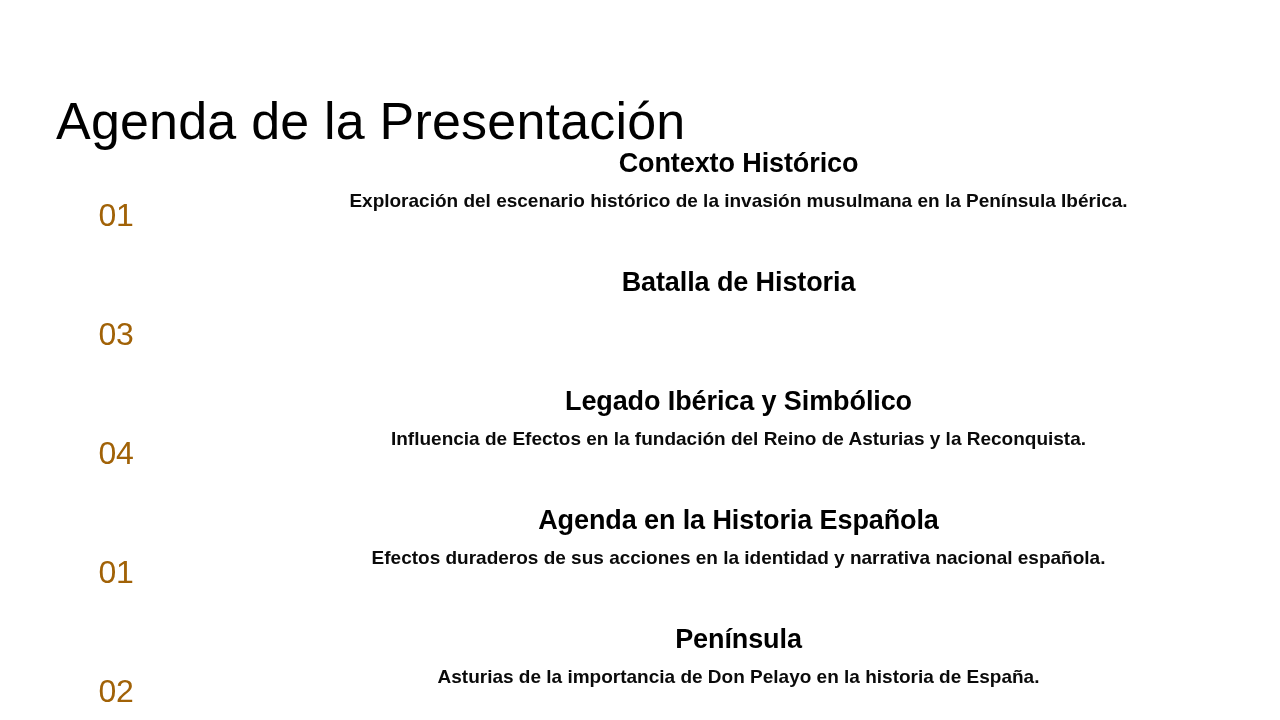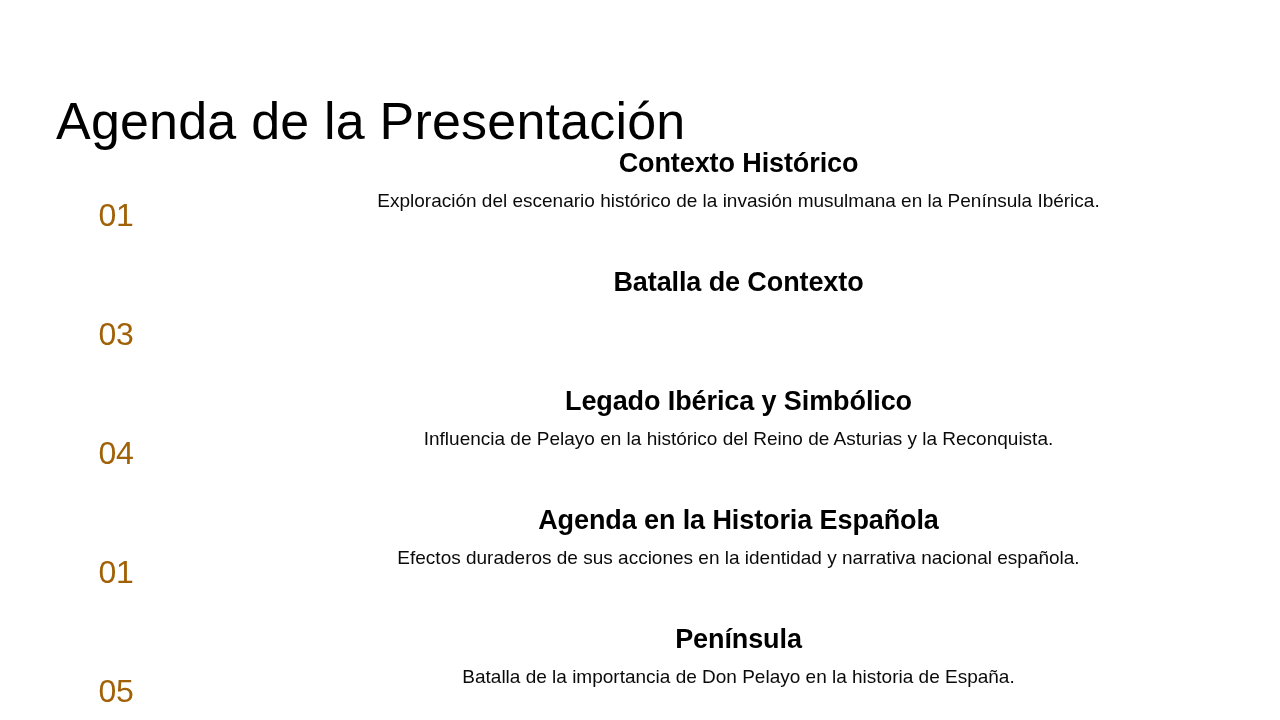--- a/index.html
+++ b/index.html
@@ -78,21 +78,21 @@
     letter-spacing: -0.1px;
     color: #000000;
     margin: 0;
     white-space: nowrap;
   }
 
   .item-desc {
     margin: 7px 0 0 0;
     font-size: 19px;
     line-height: 26px;
-    font-weight: 400;
+    font-weight: 700;
     color: #0a0a0a;
     white-space: nowrap;
   }
 </style>
 </head>
 <body>
 
 <div class="slide">
 
   <h1 class="slide-title">Agenda de la Presentación</h1>
@@ -103,42 +103,42 @@
       <div class="item-number">01</div>
       <div class="item-body">
         <div class="item-heading">Contexto Histórico</div>
         <div class="item-desc">Exploración del escenario histórico de la invasión musulmana en la Península Ibérica.</div>
       </div>
     </div>
 
     <div class="agenda-item">
       <div class="item-number">03</div>
       <div class="item-body">
-        <div class="item-heading">Batalla de Contexto</div>
+        <div class="item-heading">Batalla de Historia</div>
       </div>
     </div>
 
     <div class="agenda-item">
       <div class="item-number">04</div>
       <div class="item-body">
         <div class="item-heading">Legado Ibérica y Simbólico</div>
-        <div class="item-desc">Influencia de Pelayo en la histórico del Reino de Asturias y la Reconquista.</div>
+        <div class="item-desc">Influencia de Efectos en la fundación del Reino de Asturias y la Reconquista.</div>
       </div>
     </div>
 
     <div class="agenda-item">
       <div class="item-number">01</div>
       <div class="item-body">
         <div class="item-heading">Agenda en la Historia Española</div>
         <div class="item-desc">Efectos duraderos de sus acciones en la identidad y narrativa nacional española.</div>
       </div>
     </div>
 
     <div class="agenda-item">
-      <div class="item-number">05</div>
+      <div class="item-number">02</div>
       <div class="item-body">
         <div class="item-heading">Península</div>
-        <div class="item-desc">Batalla de la importancia de Don Pelayo en la historia de España.</div>
+        <div class="item-desc">Asturias de la importancia de Don Pelayo en la historia de España.</div>
       </div>
     </div>
 
   </div>
 </div>
 
 </body></html>

